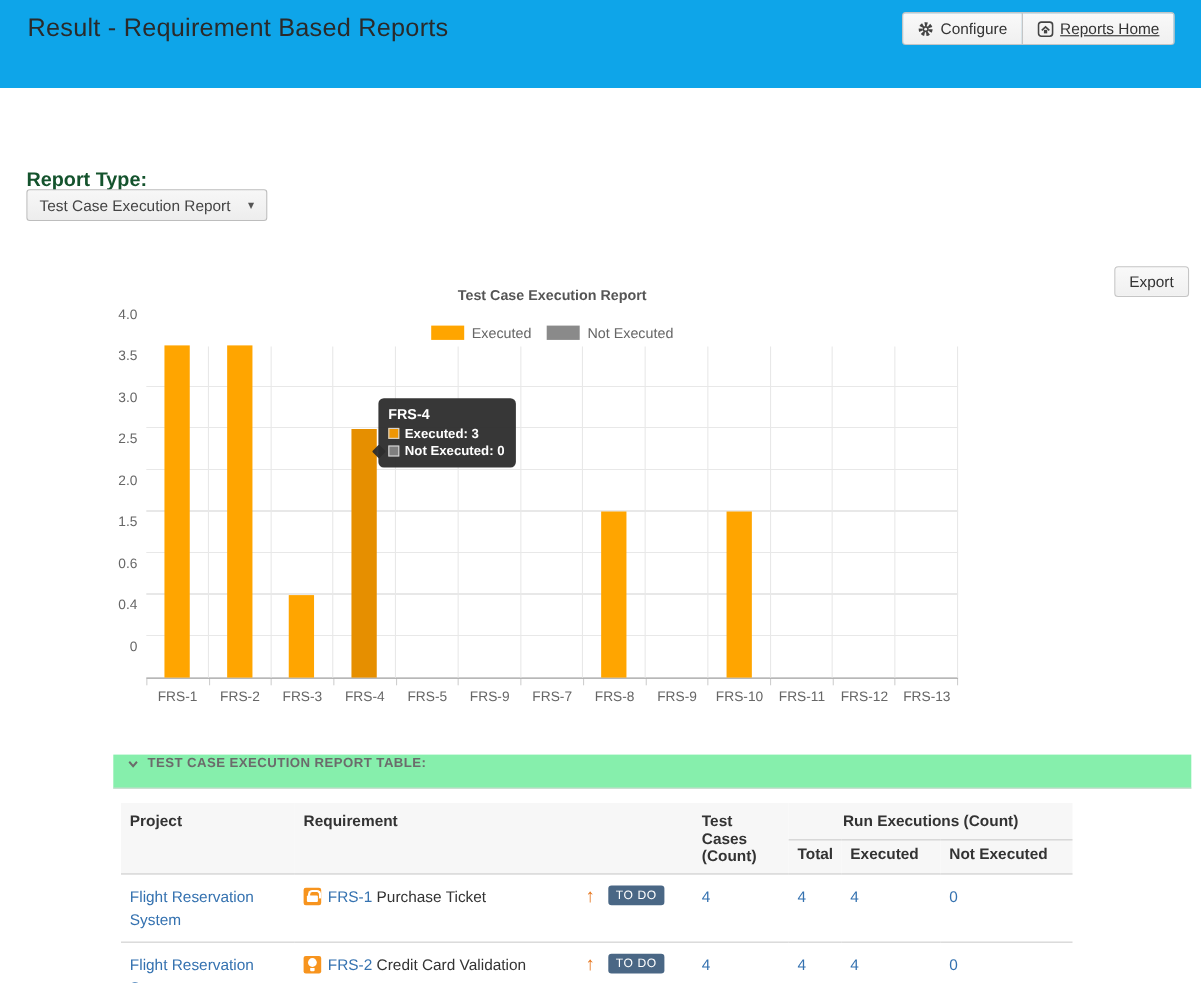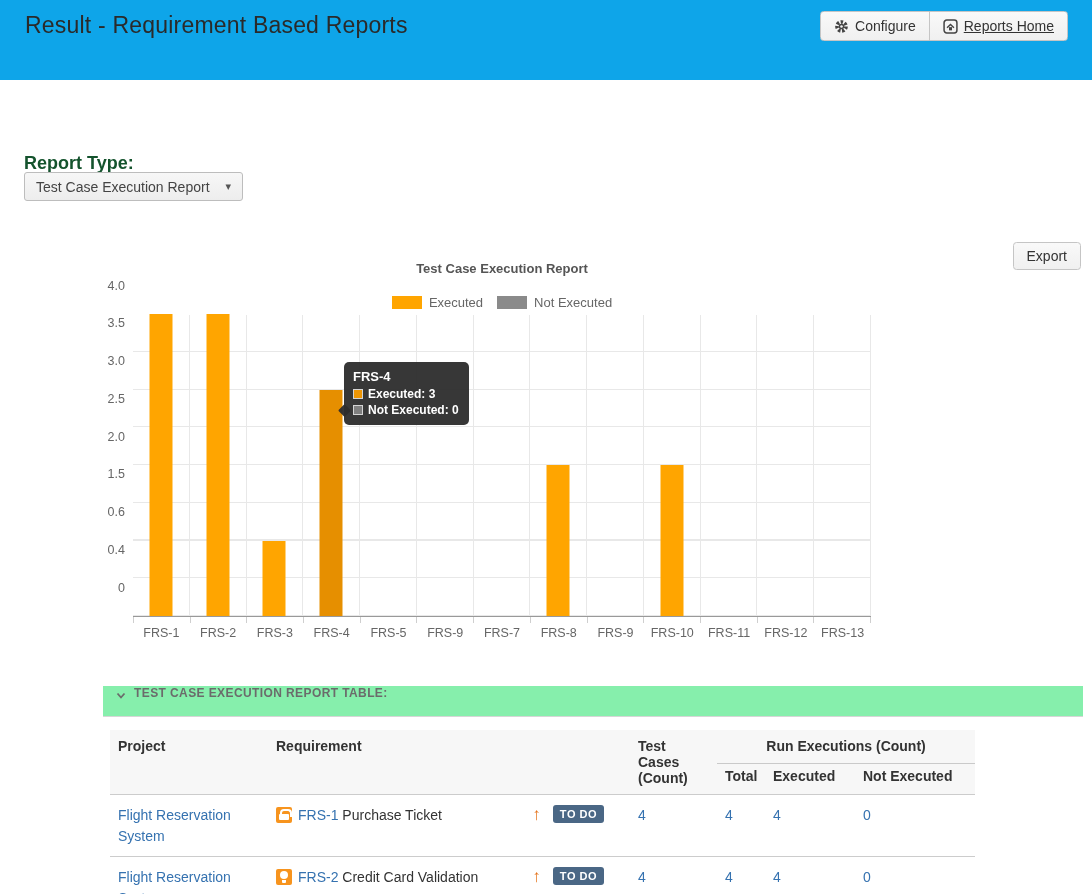--- a/index.html
+++ b/index.html
@@ -93,21 +93,21 @@
   .req-icon.lock::before { content: ''; position: absolute; top: 2px; left: 4px; width: 8px; height: 6px;
                            border: 2px solid #fff; border-bottom: 0; border-radius: 4px 4px 0 0; }
   .req-icon.lock::after { content: ''; position: absolute; top: 7px; left: 3px; width: 10px; height: 6px;
                           background: #fff; border-radius: 1px; }
   .req-icon.lightbulb::before { content: ''; position: absolute; top: 2px; left: 4px; width: 8px; height: 8px;
                                 background: #fff; border-radius: 50%; }
   .req-icon.lightbulb::after { content: ''; position: absolute; top: 11px; left: 6px; width: 4px; height: 3px;
                                background: #fff; border-radius: 0 0 1px 1px; }
 
   .priority-up { color: #e5731a; font-weight: bold; font-size: 17px; line-height: 17px; }
-  .status-badge { background: #4a6785; color: #fff; font-size: 11px; font-weight: bold; letter-spacing: 0.5px;
+  .status-badge { background: #4a6785; color: #fff; font-size: 11px; font-weight: normal; letter-spacing: 0.5px;
                   padding: 2px 7px 2px; border-radius: 3px; display: inline-block; line-height: 14px; }
 </style>
 </head>
 <body>
 
 <div class="page">
 
   <div class="app-header">
     <h1 class="page-title">Result - Requirement Based Reports</h1>
     <div class="btn-group">

